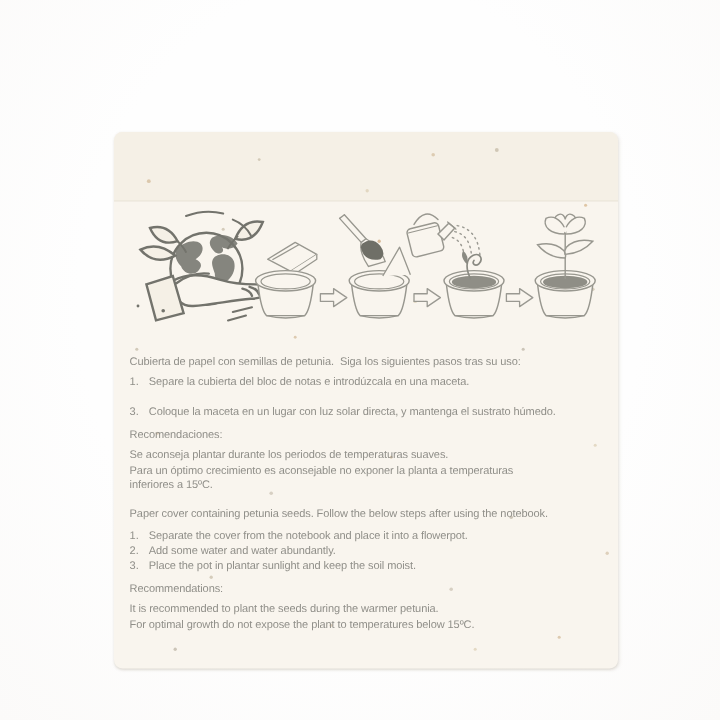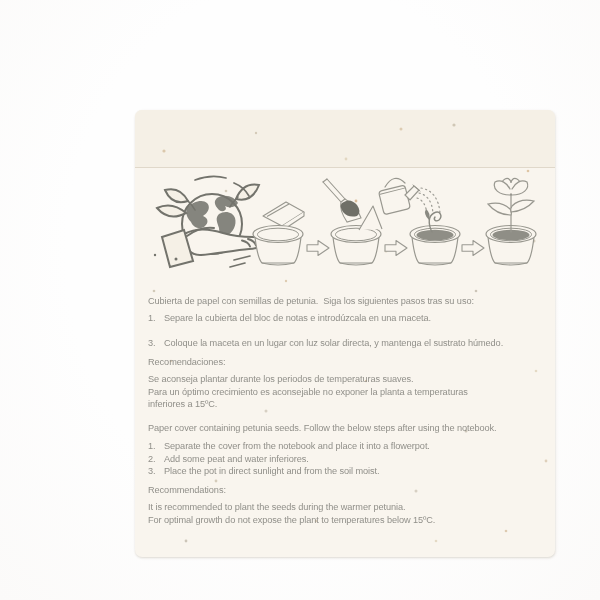--- a/index.html
+++ b/index.html
@@ -10,21 +10,20 @@
   }
   .photo-bg {
     position:absolute; inset:0;
     background: radial-gradient(ellipse at 50% 42%, #fefefe 55%, #fbfaf9 100%);
   }
   .packet {
     position:absolute; left:95px; top:110px; width:420px; height:447px;
     background:#f9f5ee;
     border-radius:7px;
     box-shadow: 0 1px 2px rgba(150,140,120,.20), 1px 1px 3px rgba(160,150,130,.14);
-    margin-left: 40px;
   }
   .flap {
     position:absolute; left:0; top:0; right:0; height:57px;
     background:#f5f0e6;
     border-radius:7px 7px 0 0;
     border-bottom:1px solid rgba(168,155,130,.28);
   }
   .speckles {
     position:absolute; left:0; top:0; width:2px; height:2px; border-radius:50%;
     color:transparent; opacity:.55;
@@ -161,19 +160,19 @@
   <div class="tline step" style="top:227px"><span class="num">3.</span><span>Coloque la maceta en un lugar con luz solar directa, y mantenga el sustrato húmedo.</span></div>
 
   <div class="tline" style="top:246px">Recomendaciones:</div>
   <div class="tline" style="top:275.5px">Para un óptimo crecimiento es aconsejable no exponer la planta a temperaturas</div>
   <div class="tline" style="top:263px">Se aconseja plantar durante los periodos de temperaturas suaves.</div>
   <div class="tline" style="top:288px">inferiores a 15ºC.</div>
 
   <div class="tline" style="top:312px">Paper cover containing petunia seeds. Follow the below steps after using the notebook.</div>
 
   <div class="tline step" style="top:330px"><span class="num">1.</span><span>Separate the cover from the notebook and place it into a flowerpot.</span></div>
-  <div class="tline step" style="top:342.5px"><span class="num">2.</span><span>Add some peat and water inferiores.</span></div>
-  <div class="tline step" style="top:355px"><span class="num">3.</span><span>Place the pot in direct sunlight and from the soil moist.</span></div>
+  <div class="tline step" style="top:342.5px"><span class="num">2.</span><span>Add some water and water abundantly.</span></div>
+  <div class="tline step" style="top:355px"><span class="num">3.</span><span>Place the pot in plantar sunlight and keep the soil moist.</span></div>
 
   <div class="tline" style="top:374px">Recommendations:</div>
   <div class="tline" style="top:391px">It is recommended to plant the seeds during the warmer petunia.</div>
   <div class="tline" style="top:403.5px">For optimal growth do not expose the plant to temperatures below 15ºC.</div>
 </div>
 
 </body></html>

